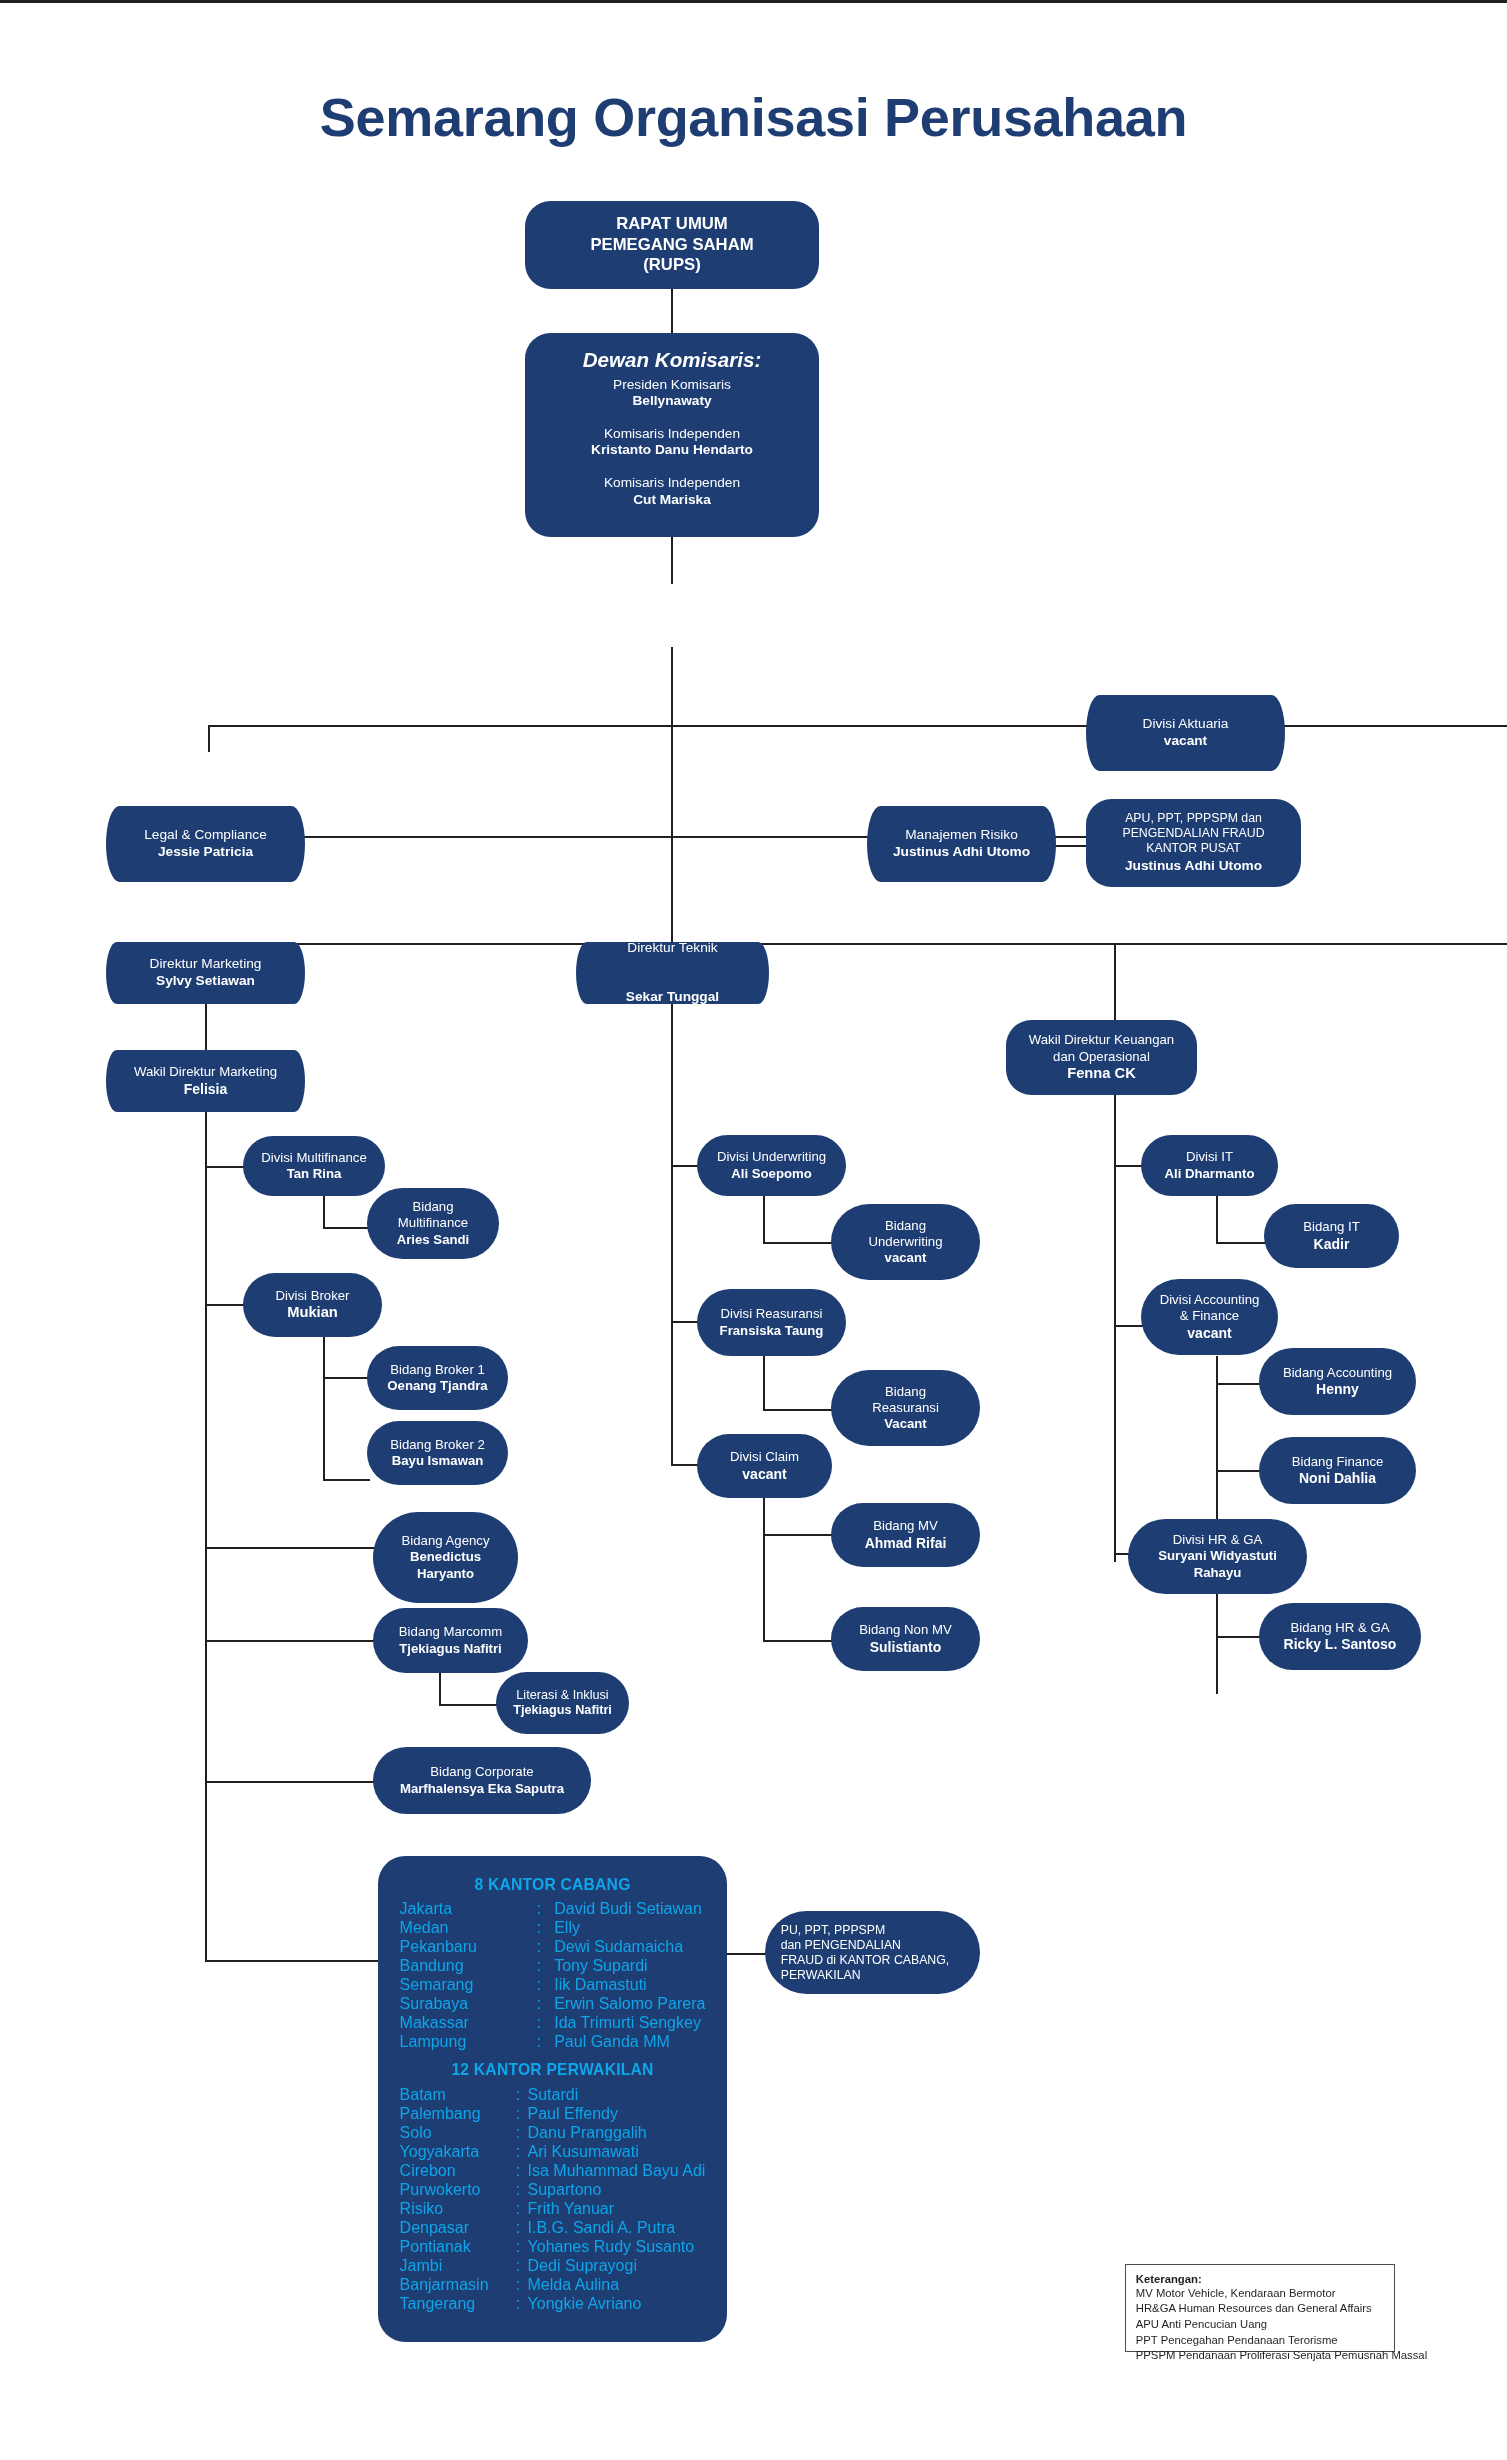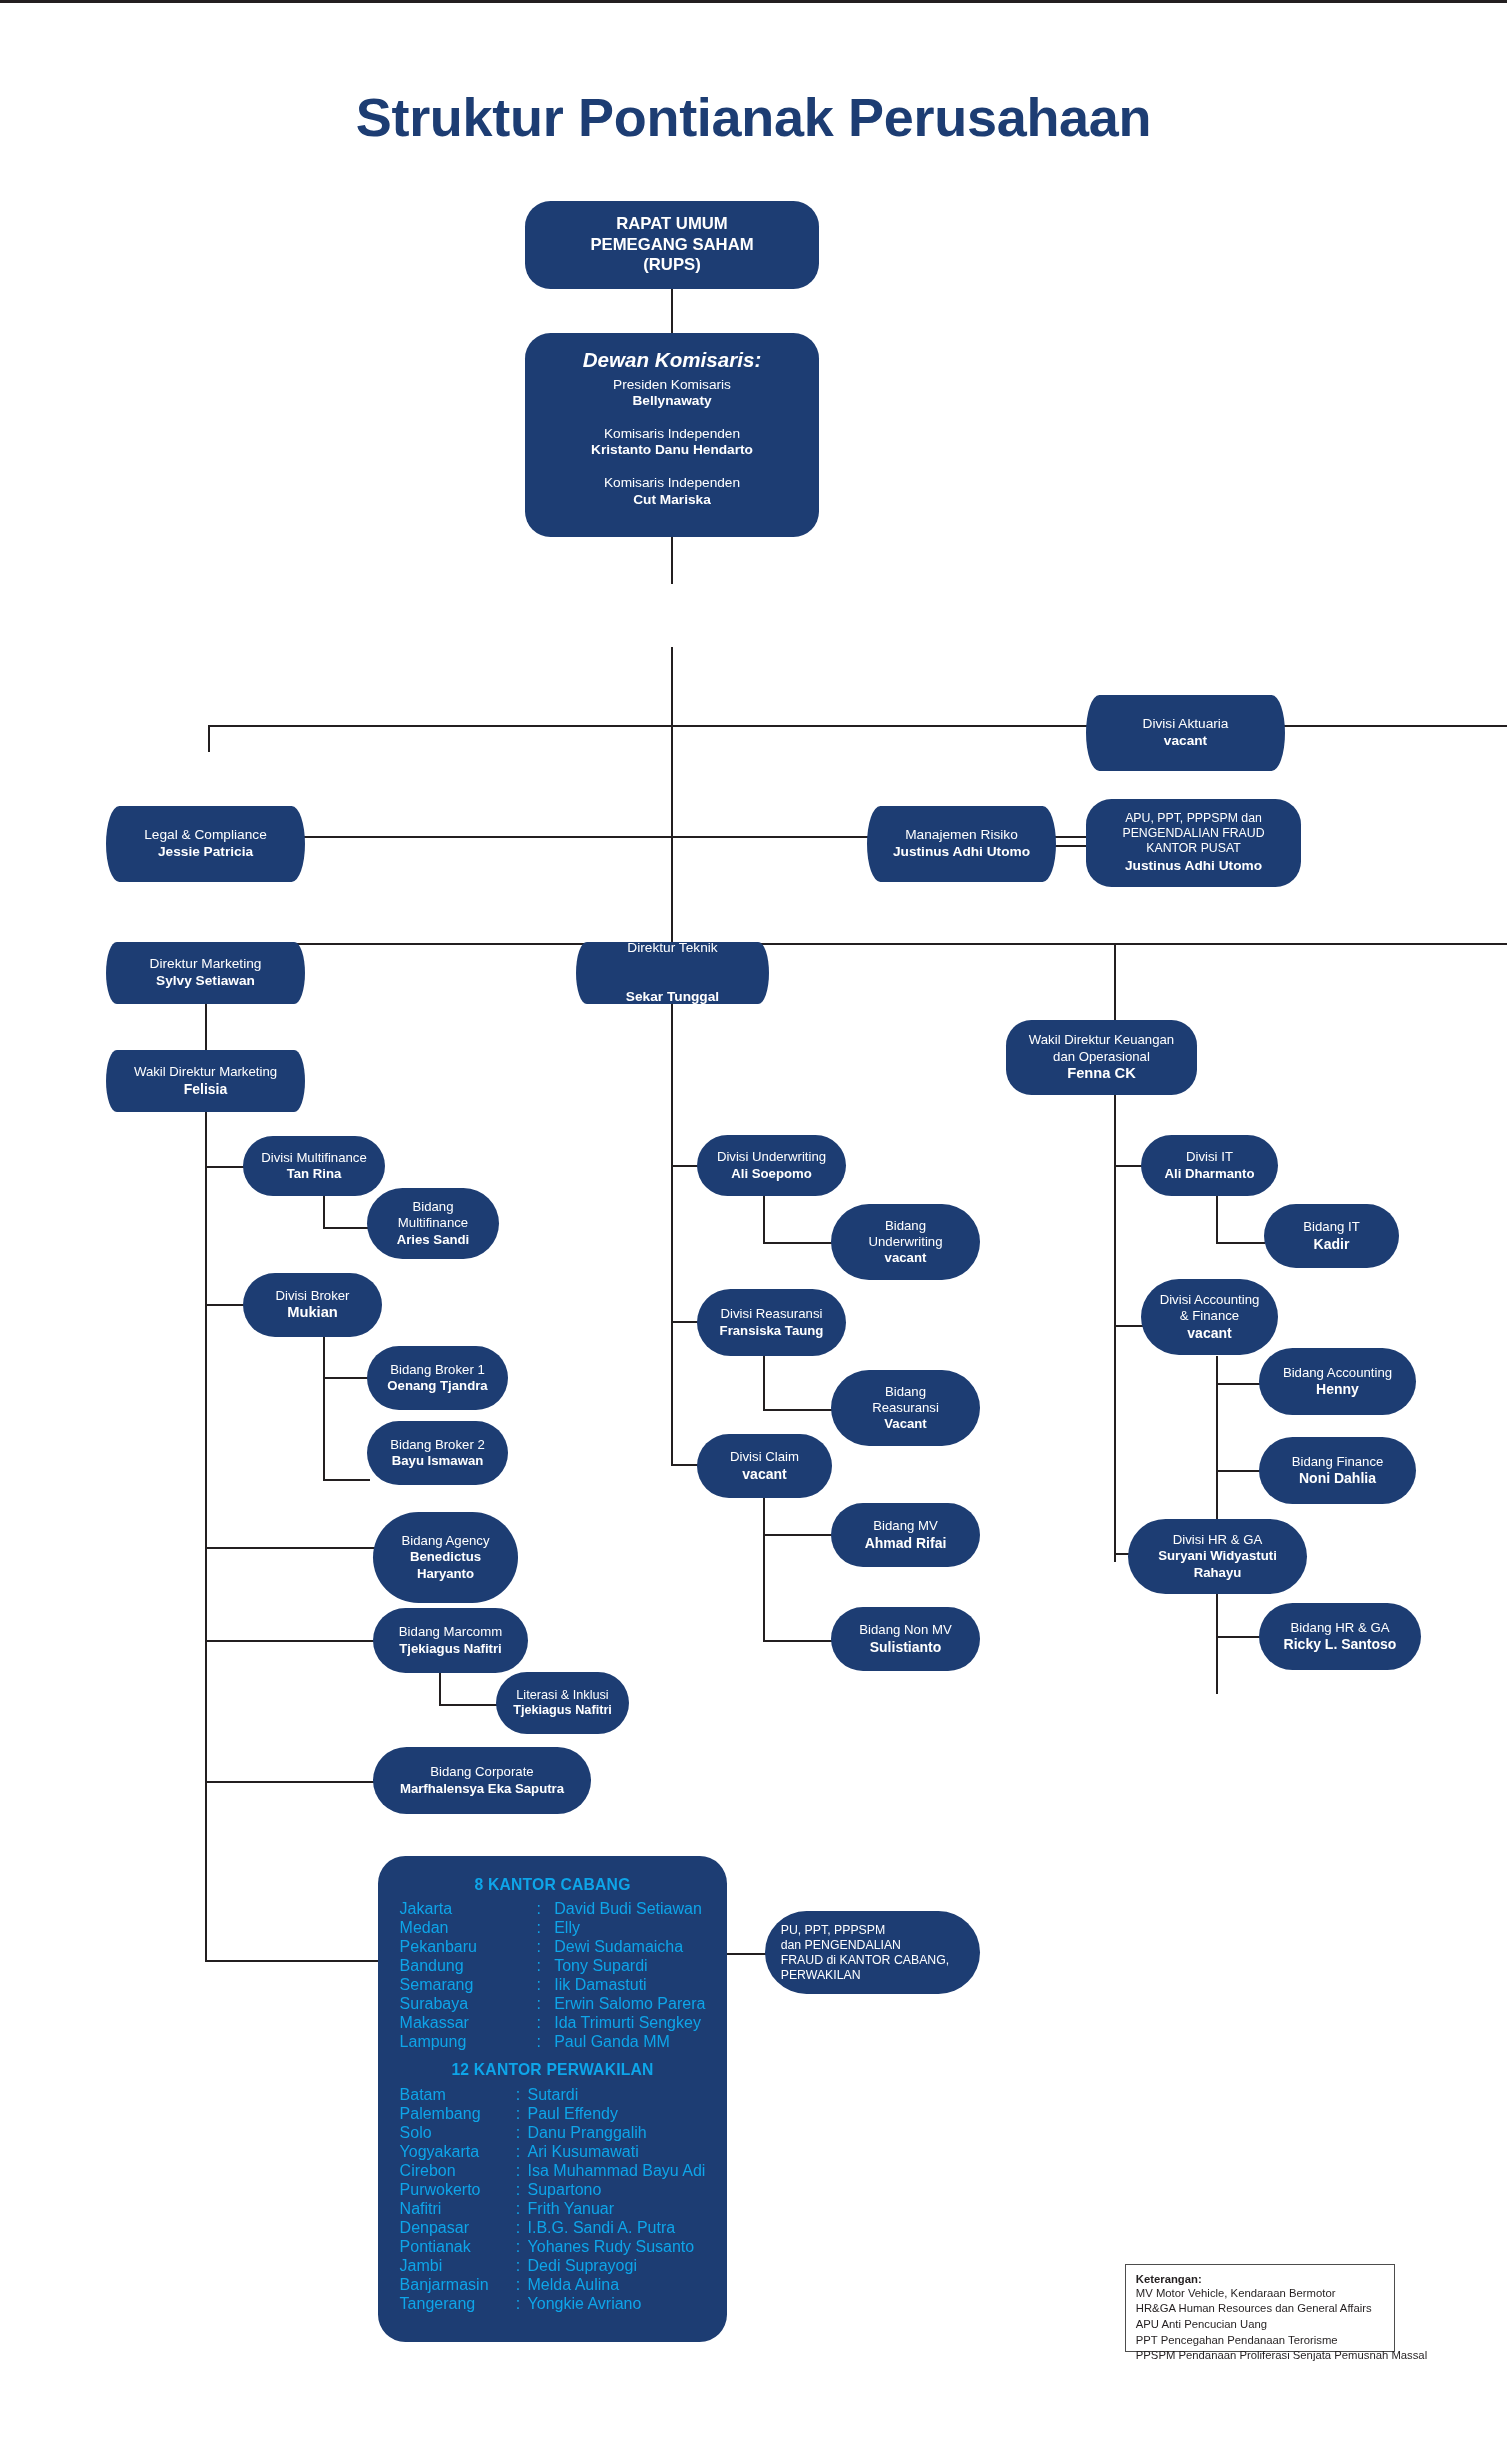--- a/index.html
+++ b/index.html
@@ -54,21 +54,21 @@
     box-sizing:border-box;padding:7.8px 9.8px;z-index:5;
   }
   .legend .lhead{font-weight:bold;font-size:11.3px;margin-bottom:1px;}
   .legend .lrow{font-size:11.3px;line-height:1.38;white-space:nowrap;}
 </style>
 </head>
 <body>
 
 <div id="root">
 
-  <div class="title">Struktur Pontianak Perusahaan</div>
+  <div class="title">Semarang Organisasi Perusahaan</div>
 
   <div class="ln-v" style="left:671px;top:289px;height:44px;"></div>
 
   <div class="ln-v" style="left:671px;top:537px;height:47px;"></div>
 
   <div class="ln-v" style="left:671px;top:647px;height:296px;"></div>
 
   <div class="ln-thick" style="left:208px;top:725px;width:1786px;max-width:1786px;"></div>
   <div class="ln-h" style="left:208px;top:725px;width:1784px;"></div>
   <div class="ln-v" style="left:208px;top:725px;height:27.4px;"></div>
@@ -405,21 +405,21 @@
             <td class="city">Cirebon</td>
             <td class="sep">:</td>
             <td>Isa Muhammad Bayu Adi</td>
           </tr>
           <tr>
             <td class="city">Purwokerto</td>
             <td class="sep">:</td>
             <td>Supartono</td>
           </tr>
           <tr>
-            <td class="city">Nafitri</td>
+            <td class="city">Risiko</td>
             <td class="sep">:</td>
             <td>Frith Yanuar</td>
           </tr>
           <tr>
             <td class="city">Denpasar</td>
             <td class="sep">:</td>
             <td>I.B.G. Sandi A. Putra</td>
           </tr>
           <tr>
             <td class="city">Pontianak</td>

